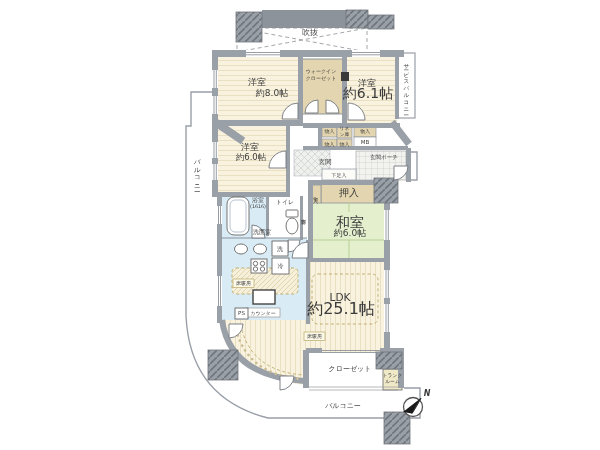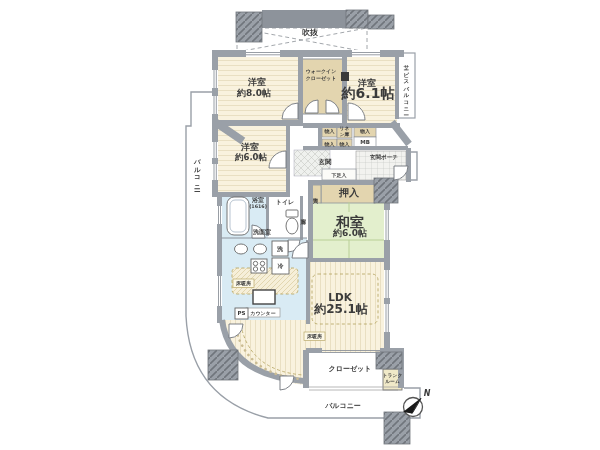--- a/index.html
+++ b/index.html
@@ -1,20 +1,20 @@
 <!DOCTYPE html>
 <html style="--wall: #9aa0a8; --wall_dark: #8d939b; --wood: #f9f2de; --wood_stripe: #e9dfc2; --tatami: #e3efcd; --tatami_line: #b9cf96; --wet: #d9ebf4; --closet: #e3d5af; --trunk: #f0e9c8; --heat_line: #b9a96a; --line: #777777;"><head>
 <meta charset="utf-8">
 <style>
   html,body{margin:0;padding:0;background:#ffffff;}
   .stage{position:relative;width:600px;height:450px;background:#ffffff;overflow:hidden;
          font-family:"DejaVu Sans",sans-serif;}
   .stage svg{position:absolute;left:0;top:0;}
   .lbl{position:absolute;transform:translate(-50%,-50%);white-space:nowrap;
-       color:#3b3b3b;line-height:1;z-index:5;font-weight:bold;}
+       color:#3b3b3b;line-height:1;z-index:5;}
   .v{writing-mode:vertical-rl;text-orientation:upright;letter-spacing:1px;}
   .bold{font-weight:bold;}
 </style>
 </head>
 <body>
 
 <div class="stage">
 
 <svg width="600" height="450" viewBox="0 0 600 450">
   <defs>
@@ -221,21 +221,21 @@
     <circle cx="413" cy="407" r="9.5" fill="#ffffff" stroke="#555" stroke-width="1.3"></circle>
     <polygon points="421,398 403,412 412,413.5" fill="#1a1a1a"></polygon>
     <polygon points="421,398 412,413.5 416.5,406.5" fill="#ffffff" stroke="#1a1a1a" stroke-width="0.7"></polygon>
   </g>
 </svg>
 
 <div>
   <div class="lbl" style="left:310px;top:33px;font-size:8px;">吹抜</div>
 
   <div class="lbl" style="left:257px;top:82px;font-size:9px;">洋室</div>
-  <div class="lbl" style="left:254px;top:93px;font-size:9px;">約8.0帖</div>
+  <div class="lbl" style="left:272px;top:93px;font-size:9px;">約8.0帖</div>
 
   <div class="lbl" style="left:321px;top:71px;font-size:5px;">ウォークイン</div>
   <div class="lbl" style="left:321px;top:78px;font-size:5px;">クローゼット</div>
 
   <div class="lbl" style="left:367px;top:83px;font-size:9px;">洋室</div>
   <div class="lbl" style="left:368px;top:93px;font-size:14px;">約6.1帖</div>
 
   <div class="lbl v" style="left:406px;top:86px;font-size:5.5px;">サービスバルコニー</div>
 
   <div class="lbl" style="left:250px;top:147px;font-size:9px;">洋室</div>
@@ -266,21 +266,21 @@
   <div class="lbl" style="left:262px;top:232px;font-size:6px;">洗面室</div>
   <div class="lbl" style="left:280px;top:248.5px;font-size:6px;">洗</div>
   <div class="lbl" style="left:280.5px;top:266px;font-size:6px;">冷</div>
 
   <div class="lbl" style="left:243.5px;top:283px;font-size:5px;">床暖房</div>
   <div class="lbl" style="left:314.5px;top:336px;font-size:5px;">床暖房</div>
   <div class="lbl" style="left:263px;top:312.5px;font-size:5px;">カウンター</div>
   <div class="lbl" style="left:241.5px;top:313.5px;font-size:5.5px;">PS</div>
 
   <div class="lbl" style="left:340px;top:297px;font-size:10.5px;">LDK</div>
-  <div class="lbl" style="left:341px;top:309px;font-size:12px;">約25.1帖</div>
+  <div class="lbl" style="left:341px;top:309px;font-size:16px;">約25.1帖</div>
 
   <div class="lbl" style="left:350px;top:369px;font-size:7px;">クローゼット</div>
   <div class="lbl" style="left:392.5px;top:376px;font-size:4.8px;">トランク</div>
   <div class="lbl" style="left:392.5px;top:382px;font-size:4.8px;">ルーム</div>
 
   <div class="lbl" style="left:343px;top:406px;font-size:7px;">バルコニー</div>
   <div class="lbl v" style="left:197px;top:172px;font-size:6.5px;">バルコニー</div>
 
   <div class="lbl bold" style="left:427px;top:394px;font-size:8px;font-style:italic;">N</div>
 </div>

